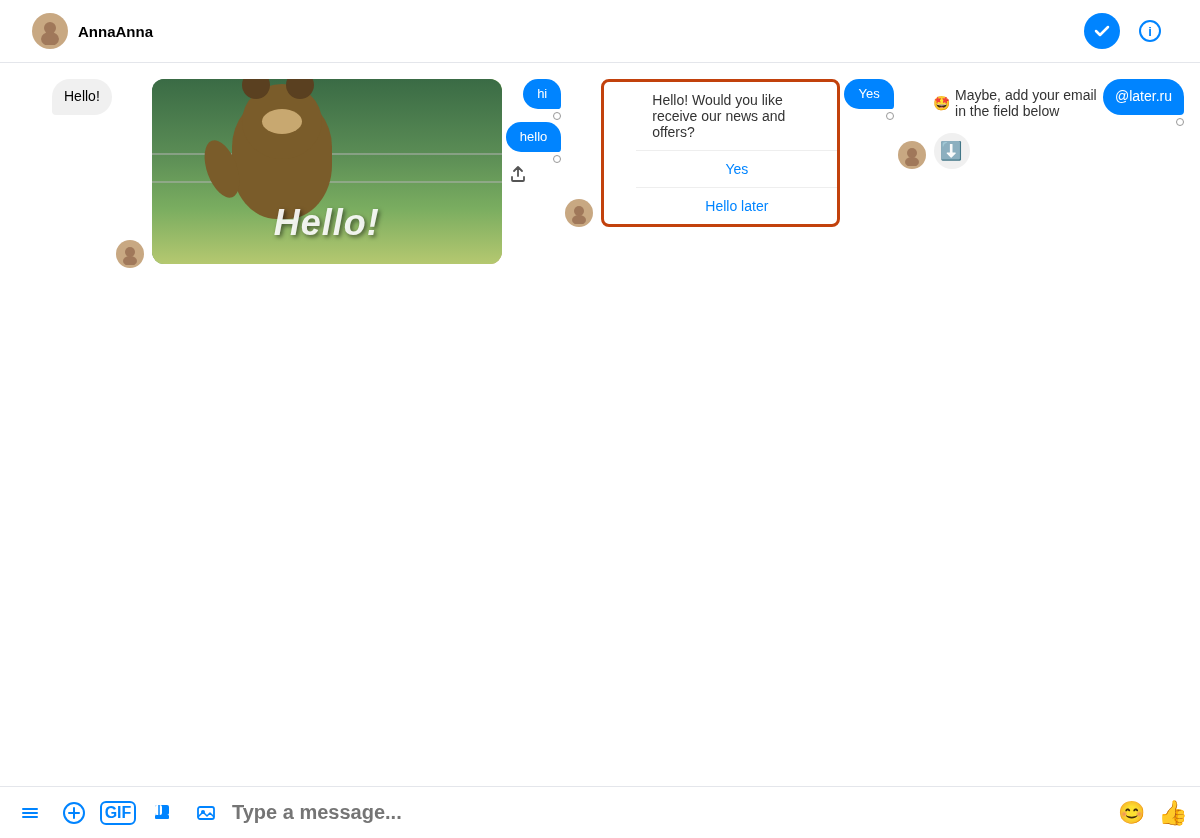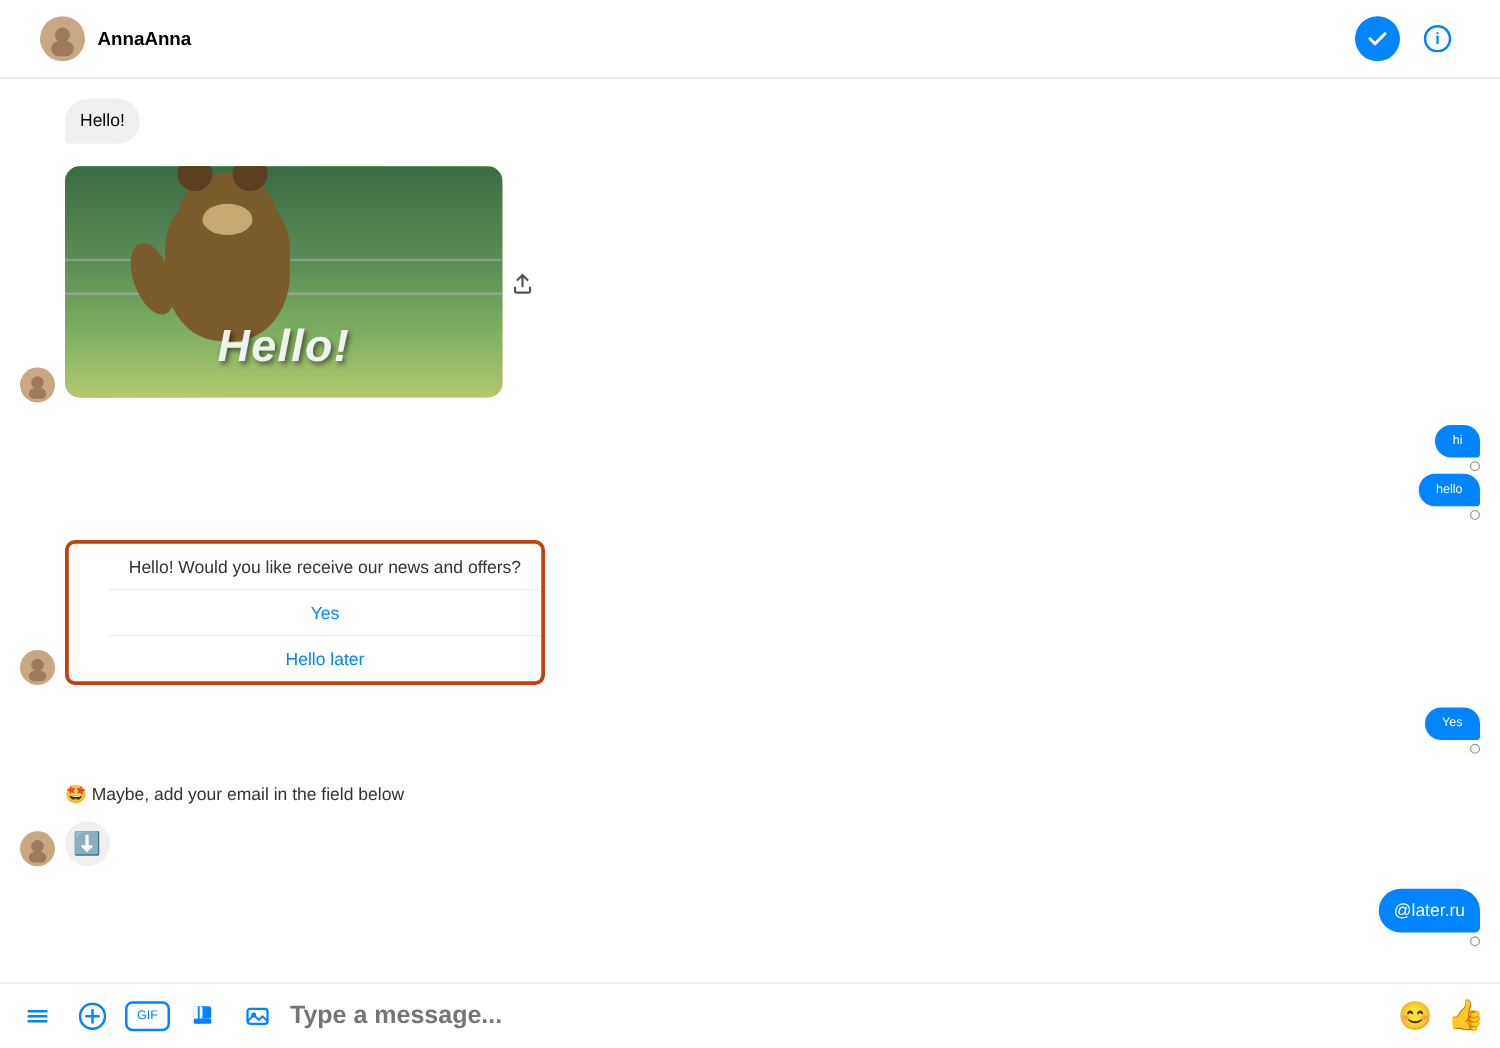--- a/index.html
+++ b/index.html
@@ -30,21 +30,21 @@
     }
     .icon-btn-blue { background: #0084ff; }
     .icon-btn-blue svg { color: white; }
 
     
     .chat-area {
       flex: 1;
       overflow-y: auto;
       padding: 16px 16px 0 16px;
       display: flex;
-      flex-direction: column;
+      flex-direction: row;
       gap: 4px;
     }
 
     .msg-row { display: flex; align-items: flex-end; gap: 8px; margin-bottom: 2px; }
 
     .avatar-small {
       width: 28px; height: 28px; border-radius: 50%;
       background: #c8a882; flex-shrink: 0;
       display: flex; align-items: center; justify-content: center;
       overflow: hidden;
@@ -61,21 +61,21 @@
     .bubble.left {
       background: #f0f0f0;
       color: #000;
       border-bottom-left-radius: 4px;
     }
     .bubble.right {
       background: #0084ff;
       color: #fff;
       border-bottom-right-radius: 4px;
     }
-    .bubble.small { padding: 6px 14px; font-size: 10px; }
+    .bubble.small { padding: 6px 14px; font-size: 13px; }
 
     .read-receipt {
       font-size: 10px; color: #999; margin-top: 1px;
       display: flex; justify-content: flex-end;
     }
     .read-dot {
       width: 8px; height: 8px; border-radius: 50%; border: 1.5px solid #999;
       display: inline-block; margin-left: 2px;
     }
 
@@ -319,21 +319,21 @@
       <rect x="2" y="9" width="16" height="2" rx="1" fill="#0084ff"></rect>
       <rect x="2" y="13" width="16" height="2" rx="1" fill="#0084ff"></rect>
     </svg>
   </div>
   <div class="bottom-icon bottom-icon-blue">
     <svg width="22" height="22" viewBox="0 0 22 22" fill="none">
       <circle cx="11" cy="11" r="10" stroke="#0084ff" stroke-width="2"></circle>
       <path d="M11 6v10M6 11h10" stroke="#0084ff" stroke-width="2" stroke-linecap="round"></path>
     </svg>
   </div>
-  <div class="bottom-icon bottom-icon-blue" style="font-size:10px;font-weight:normal;color:#0084ff;border:2px solid #0084ff;border-radius:6px;width:36px;height:24px;padding:2px 4px;">GIF</div>
+  <div class="bottom-icon bottom-icon-blue" style="font-size:16px;font-weight:bold;color:#0084ff;border:2px solid #0084ff;border-radius:6px;width:36px;height:24px;padding:2px 4px;">GIF</div>
   <div class="bottom-icon bottom-icon-blue">
     <svg width="20" height="20" viewBox="0 0 20 20" fill="none">
       <rect x="3" y="2" width="14" height="10" rx="2" fill="#0084ff"></rect>
       <rect x="3" y="2" width="7" height="10" rx="2" fill="#fff"></rect>
       <rect x="3" y="12" width="14" height="4" rx="1" fill="#0084ff"></rect>
       <path d="M7 2v14" stroke="#0084ff" stroke-width="1.5"></path>
     </svg>
   </div>
   <div class="bottom-icon bottom-icon-blue">
     <svg width="20" height="20" viewBox="0 0 20 20" fill="none">

